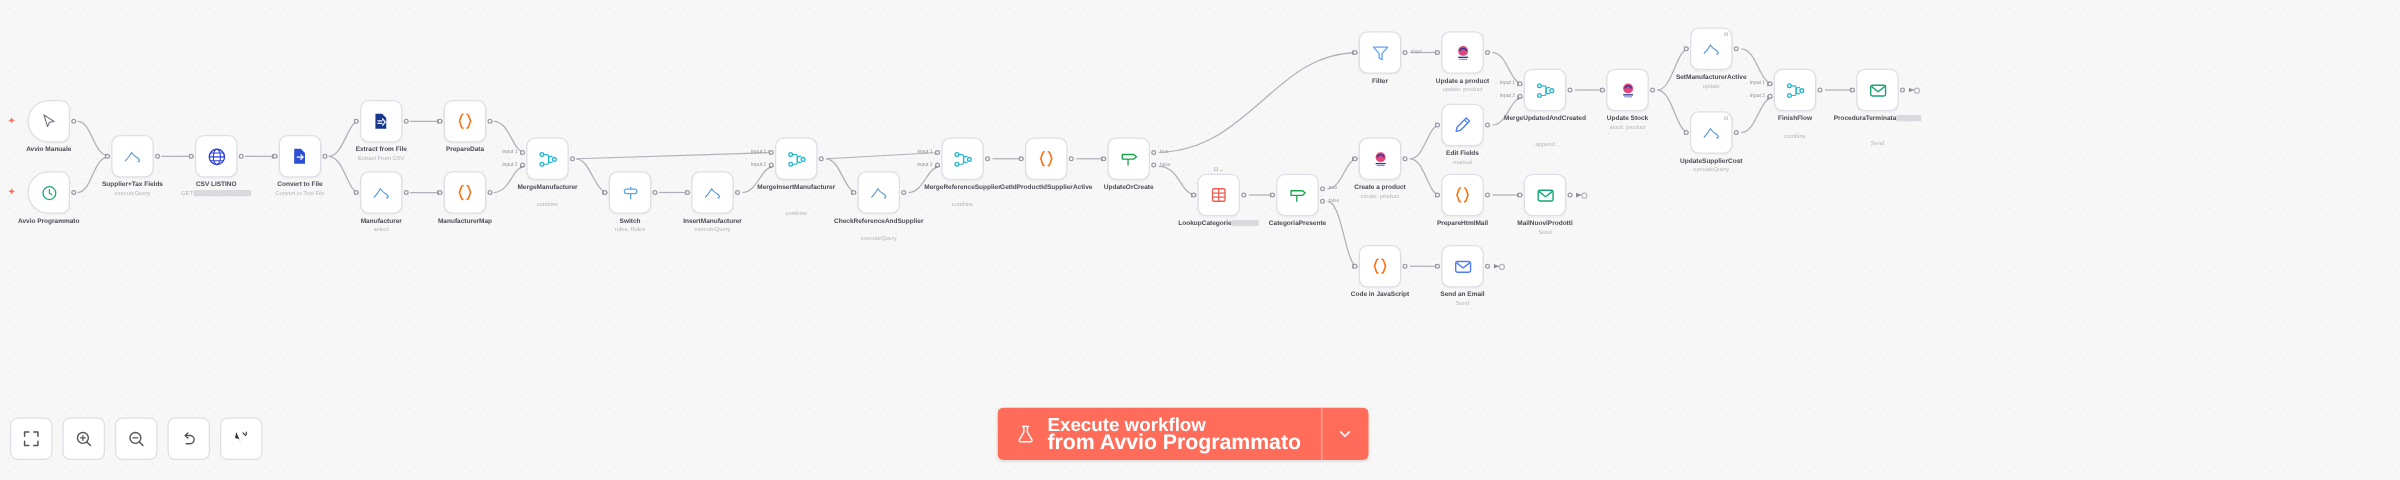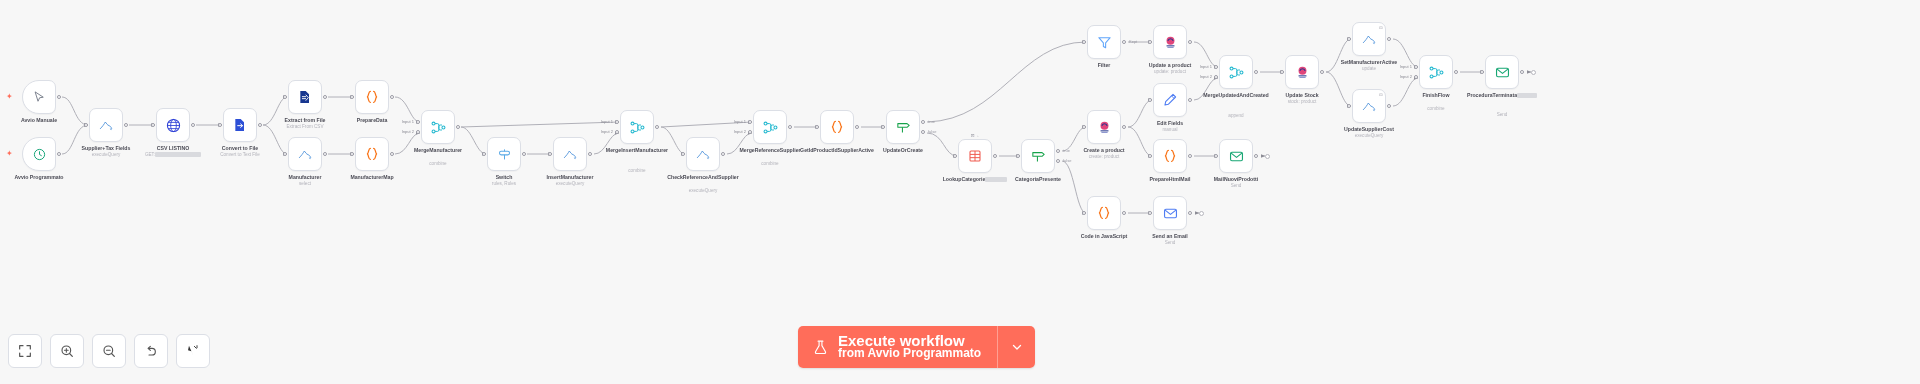--- a/index.html
+++ b/index.html
@@ -152,21 +152,21 @@
   #execbtn {
     background: #ff6d5a;
     color: #ffffff;
     display: flex; align-items: center; gap: 9px;
     padding: 8px 16px 8px 14px;
     cursor: pointer;
     border: none;
   }
   .exec-lines { display: flex; flex-direction: column; line-height: 13px; }
   .exec-l1 { font-size: 15px; font-weight: bold; }
-  .exec-l2 { font-size: 12px; font-weight: bold; }
+  .exec-l2 { font-size: 17px; font-weight: bold; }
   #execcaret {
     background: #ff6d5a;
     color: #ffffff;
     width: 38px;
     display: flex; align-items: center; justify-content: center;
     border-left: 1px solid rgba(255,255,255,0.35);
     cursor: pointer;
   }
 </style>
 </head>

